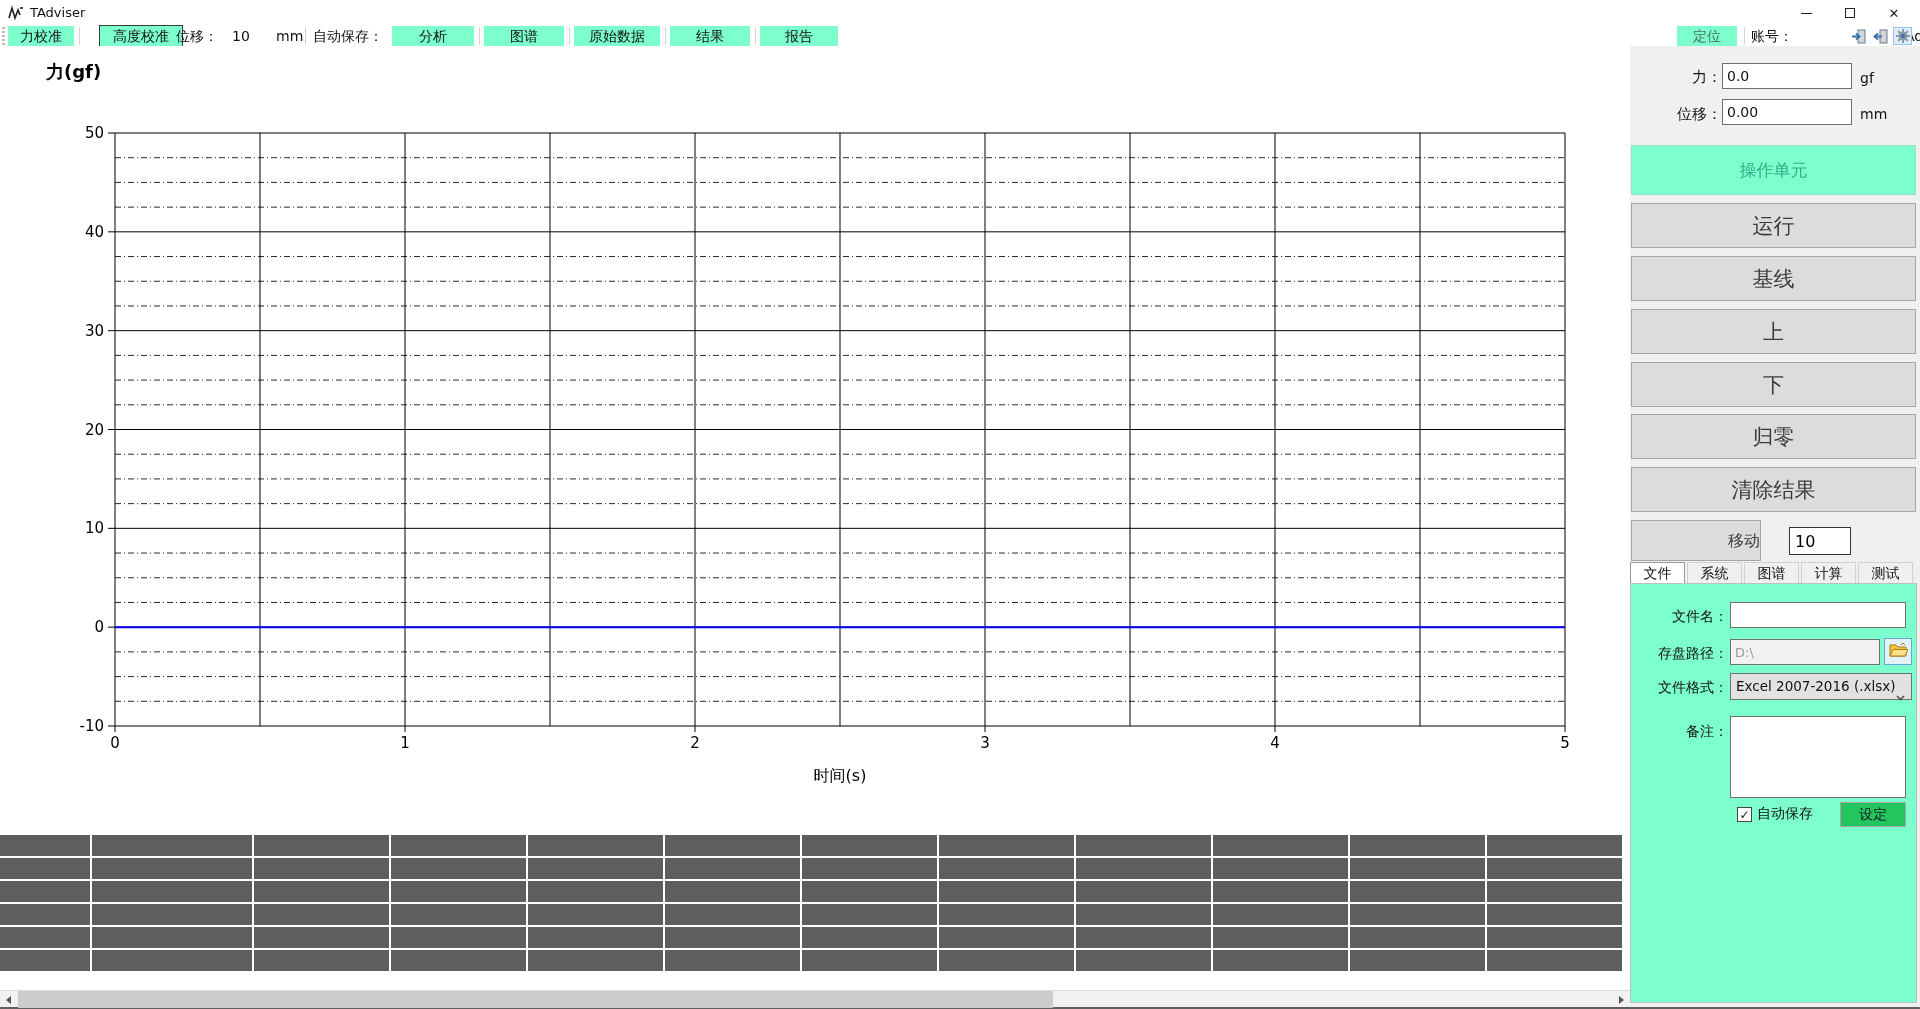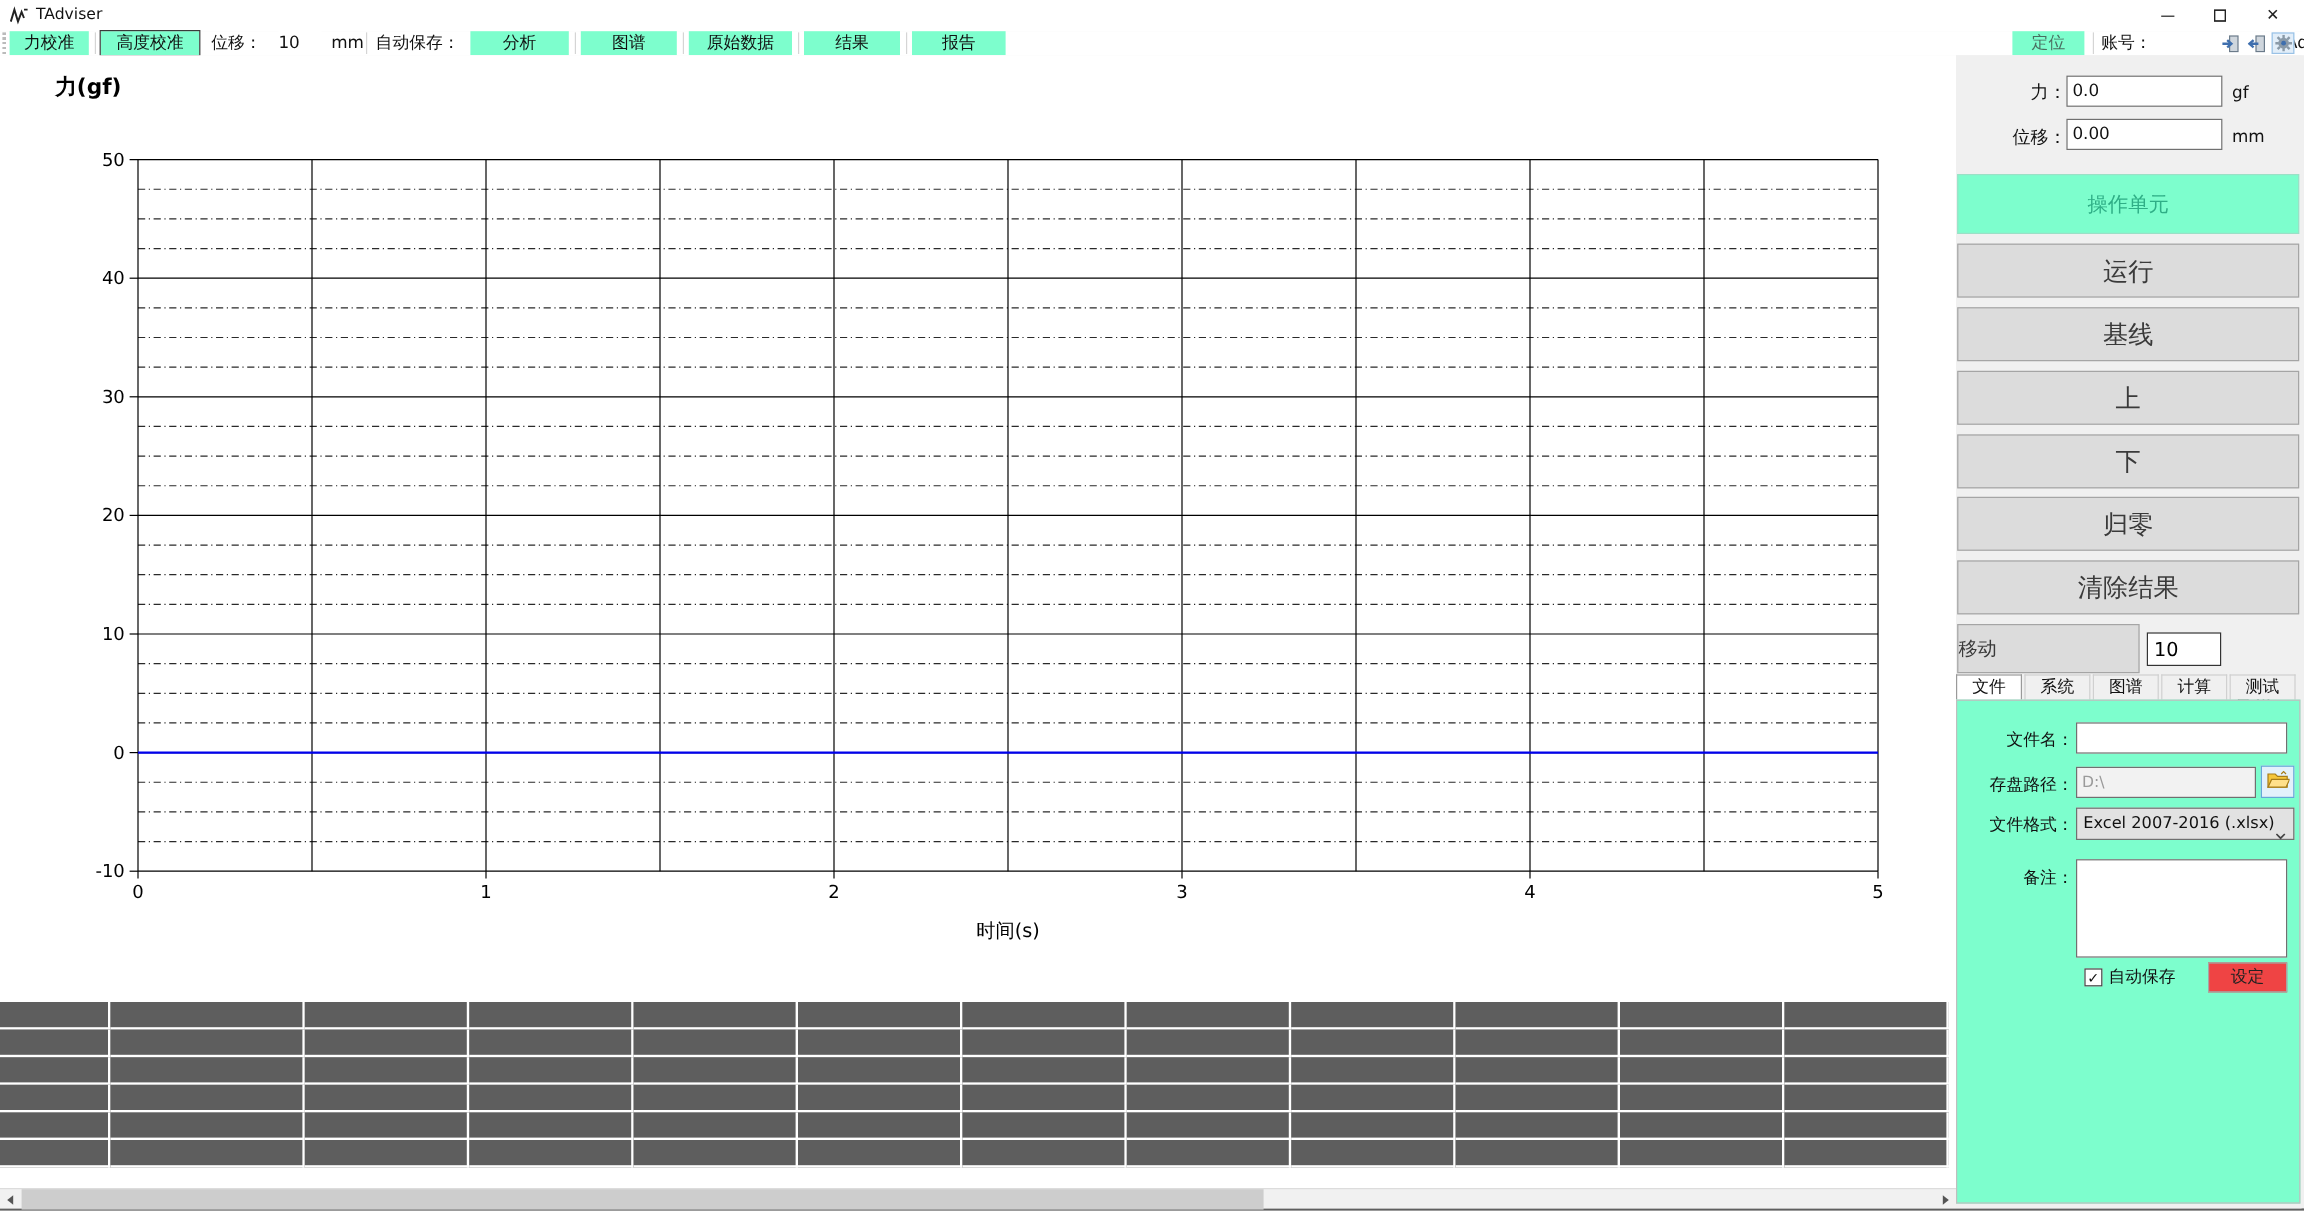--- a/index.html
+++ b/index.html
@@ -61,22 +61,22 @@
   .right-panel { position:absolute; left:1630px; top:46px; width:288px; height:961px; background:#f0f0f0; }
   .readout-label { position:absolute; font-size:15px; color:#111; text-align:right; width:80px; right:196px; }
   .readout-input { position:absolute; left:92px; width:130px; height:26px; border:1px solid #707070;
     background:#fff; font-size:14px; font-family:inherit; padding:2px 4px; color:#111; }
   .readout-unit { position:absolute; left:230px; font-size:14px; color:#111; }
 
   .panel-btn { position:absolute; left:1px; width:285px; height:45px; background:#dcdcdc;
     border:1px solid #a5a5a5; font-size:21px; color:#3a3a3a; text-align:center; }
   .panel-btn.green { background:#7dfecd; border:1px solid #9be0c6; color:#2fae86; font-size:17px; }
 
-  .move-btn { position:absolute; left:1px; top:474px; width:152px; height:41px; background:#dcdcdc;
-    border:1px solid #a5a5a5; font-size:16px; color:#3a3a3a; text-align:left; line-height:39px; }
+  .move-btn { position:absolute; left:1px; top:474px; width:130px; height:41px; background:#dcdcdc;
+    border:1px solid #a5a5a5; font-size:16px; color:#3a3a3a; text-align:right; line-height:39px; }
   .move-input { position:absolute; left:159px; top:481px; width:62px; height:28px; border:1px solid #333;
     background:#fff; font-size:16px; font-family:inherit; padding:2px 5px; }
   .move-unit { position:absolute; left:231px; top:486px; font-size:17px; color:#111;margin-top:44px; }
 
   .tabstrip { position:absolute; left:0; top:516px; width:288px; height:21px; display:flex; }
   .tab { width:55px; height:21px; font-size:14px; text-align:center; line-height:20px; color:#111;
     background:#f0f0f0; border:1px solid #d0d0d0; border-bottom:none; margin-right:2px; }
   .tab.active { background:#fff; border:1px solid #9a9a9a; border-bottom:none; }
 
   .file-panel { position:absolute; left:0; top:537px; width:287px; height:420px; background:#7dfecd;
@@ -89,21 +89,21 @@
     border:1px solid #66a7d8; display:flex; align-items:center; justify-content:center; }
   .fp-select { position:absolute; left:99px; top:89px; width:182px; height:27px; background:#e2e2e2;
     border:1px solid #707070; font-size:13.5px; line-height:25px; padding-left:5px; color:#111; }
   .fp-select .chev { position:absolute; right:6px; top:10px; }
   .fp-textarea { position:absolute; left:99px; top:132px; width:176px; height:82px;
     border:1px solid #707070; background:#fff; resize:none; font-family:inherit; font-size:13px; }
   .autosave { position:absolute; left:106px; top:221px; display:flex; align-items:center; }
   .cb { width:15px; height:15px; border:1px solid #444; background:#fff; font-size:12px;
     line-height:14px; text-align:center; color:#111; }
   .autosave-label { font-size:14px; color:#111; margin-left:5px; }
-  .set-btn { position:absolute; left:209px; top:218px; width:66px; height:25px; background:#ef4444;
+  .set-btn { position:absolute; left:209px; top:218px; width:66px; height:25px; background:#22c55e;
     border:1px solid #a5a5a5; font-size:14px; color:#222; text-align:center; line-height:23px; }
 </style>
 </head>
 <body>
 
 <div class="window">
 
   <div class="titlebar">
     <span class="app-icon">
       <svg width="17" height="16" viewBox="0 0 17 16">
@@ -122,21 +122,21 @@
       <div class="win-btn">
           <span>✕</span>
         </div>
     </div>
   </div>
 
   <div class="toolbar">
     <span class="toolbar-grip"></span>
     <div class="tb-btn" style="left:8px;width:66px;">力校准</div>
     <span class="tb-sep" style="left:79px;"></span>
-    <div class="tb-btn" style="left:84px;width:82px;outline:1px solid #3a3a3a;">高度校准</div>
+    <div class="tb-btn" style="left:100px;width:82px;outline:1px solid #3a3a3a;">高度校准</div>
     <span class="tb-label" style="left:176px;">位移：</span>
     <input class="tb-input" style="left: 232px; width: 36px;" value="10">
     <span class="tb-label" style="left:276px;">mm</span>
     <span class="tb-sep" style="left:305px;"></span>
     <span class="tb-label" style="left:313px;">自动保存：</span>
     <div class="tb-btn" style="left:392px;width:82px;">分析</div>
     <span class="tb-sep" style="left:479px;"></span>
     <div class="tb-btn" style="left:484px;width:80px;">图谱</div>
     <span class="tb-sep" style="left:569px;"></span>
     <div class="tb-btn" style="left:574px;width:86px;">原始数据</div>

